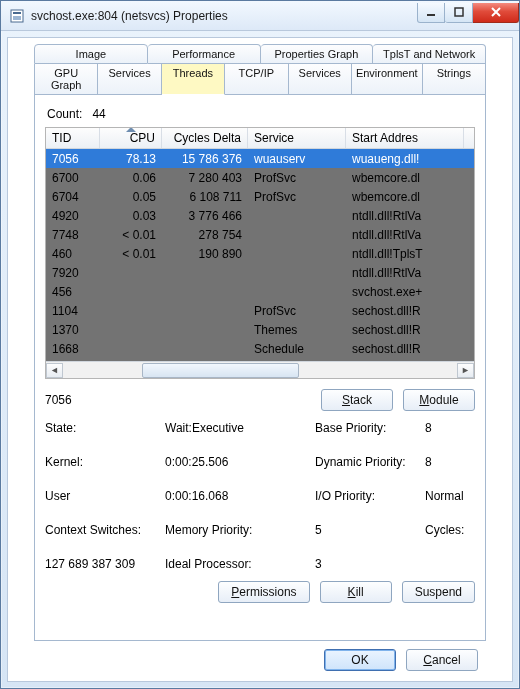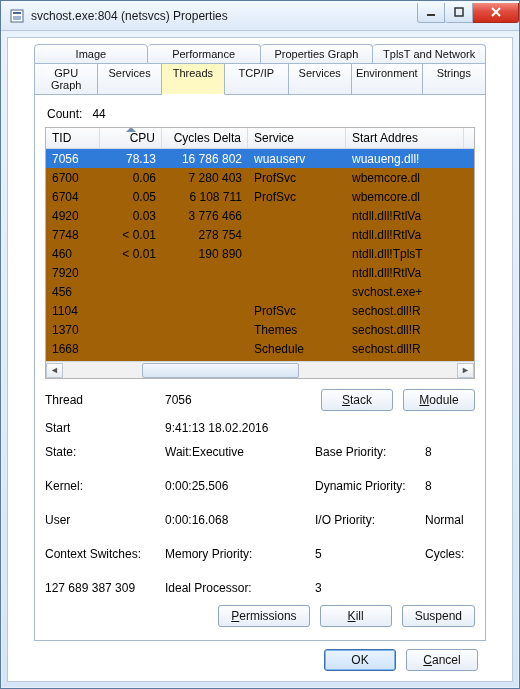--- a/index.html
+++ b/index.html
@@ -76,21 +76,21 @@
     background:#fef9c3; border-bottom-color:#fff;
     z-index:2;
   }
   .tabpanel {
     flex:1; border:1px solid #a5b8cf; border-top:none;
     background:#fff; padding:10px 10px 10px 10px;
     display:flex; flex-direction:column;
   }
   .count-row { margin:2px 0 6px 2px; color:#000; }
   .grid-wrap {
-    border:1px solid #b5b5b5; background:#a16207;
+    border:1px solid #b5b5b5; background:#737373;
     height:252px; display:flex; flex-direction:column;
   }
   .grid-header, .grid-row { display:flex; }
   .grid-header {
     background:linear-gradient(#fdfdfd,#ecf0f5);
     border-bottom:1px solid #d0d6dd;
     font-size:12px;
   }
   .col { padding:3px 6px; overflow:hidden; white-space:nowrap; text-overflow:clip; }
   .col.tid { width:54px; }
@@ -212,21 +212,21 @@
           <div class="col tid">TID</div>
           <div class="col cpu sort">CPU</div>
           <div class="col cyc">Cycles Delta</div>
           <div class="col svc">Service</div>
           <div class="col addr">Start Addres</div>
         </div>
         <div class="grid-body" id="grid-body">
             <div class="grid-row selected">
               <div class="col tid">7056</div>
               <div class="col cpu">78.13</div>
-              <div class="col cyc">16 786 802</div>
+              <div class="col cyc">15 786 376</div>
               <div class="col svc">wuauserv</div>
               <div class="col addr">wuaueng.dll!</div>
             </div>
             <div class="grid-row">
               <div class="col tid">6700</div>
               <div class="col cpu">0.06</div>
               <div class="col cyc">7 280 403</div>
               <div class="col svc">ProfSvc</div>
               <div class="col addr">wbemcore.dl</div>
             </div>
@@ -301,32 +301,27 @@
         <div class="hscroll">
           <div class="arrow">◄</div>
           <div class="track">
             <div class="thumb"></div>
           </div>
           <div class="arrow">►</div>
         </div>
       </div>
 
       <div class="row-thread">
-        <span class="lbl">Thread</span>
         <span class="val">7056</span>
         <div class="btns">
           <div class="btn"><span class="ul">S</span><span textcontent="Stack"></span>tack</div>
           <div class="btn"><span class="ul">M</span>odule</div>
         </div>
       </div>
 
-      <div class="start-row">
-        <span class="lbl">Start</span>
-        <span class="val">9:41:13   18.02.2016</span>
-      </div>
 
       <div class="details">
         <span class="lbl">State:</span>
         <span class="val">Wait:Executive</span>
         <span class="lbl">Base Priority:</span>
         <span class="val">8</span>
 
         <span class="lbl">Kernel:</span>
         <span class="val">0:00:25.506</span>
         <span class="lbl">Dynamic Priority:</span>

